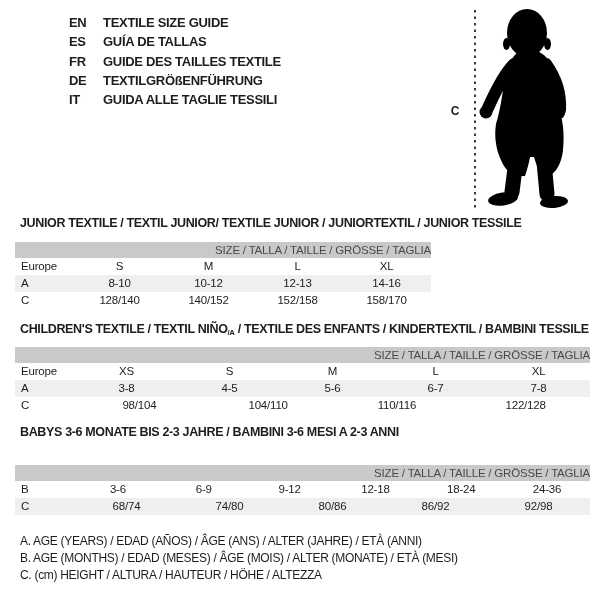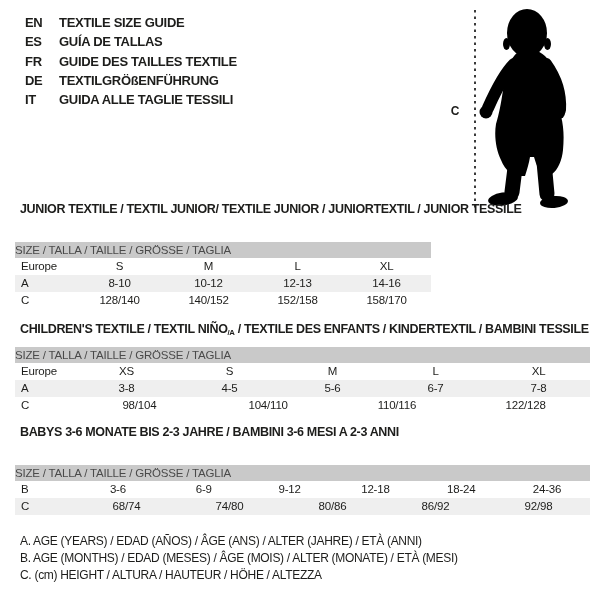--- a/index.html
+++ b/index.html
@@ -5,37 +5,37 @@
   :root{
     --text:#1d1d1b; --bar:#c9c9c9; --bartext:#4a4a4a; --alt:#efefef; --sil:#000;
   }
   *{margin:0;padding:0;box-sizing:border-box;}
   html,body{background:#fff;}
   body{font-family:"Liberation Sans", sans-serif; color:var(--text);}
   .page{position:relative;width:600px;height:600px;background:#fff;overflow:hidden;}
 
   
   .langs{position:absolute;left:25px;top:13px;font-size:13px;font-weight:700;letter-spacing:-0.3px;}
-  .lang-row{display:flex;line-height:19.3px;white-space:nowrap;}
+  .lang-row{display:flex;line-height:19.3px;white-space:nowrap;margin-left:44px;}
   .lang-code{display:inline-block;width:34px;}
 
   
   .baby-svg{position:absolute;left:470px;top:0;width:130px;height:215px;}
   .c-label{position:absolute;left:446px;top:104px;width:18px;text-align:center;
            font-size:12px;font-weight:700;}
 
   
   .tbl-title{position:absolute;left:20px;font-size:12.5px;font-weight:700;
              letter-spacing:-0.35px;white-space:nowrap;line-height:15.5px;}
   .sub{font-size:0.62em;vertical-align:-0.25em;}
   .size-table{position:absolute;left:15px;font-size:11.5px;letter-spacing:-0.2px;}
   .t-narrow{width:416px;}
   .t-wide{width:575px;}
   .size-header{height:16px;line-height:16px;background:var(--bar);color:var(--bartext);
-               font-size:11.5px;white-space:nowrap;}
+               font-size:11.5px;white-space:nowrap;text-align:right;}
   .trow{display:flex;height:17px;line-height:17px;align-items:center;}
   .trow.shaded{background:var(--alt);}
   .cell{display:block;}
   .cell.lab{width:60px;padding-left:6px;text-align:left;flex:none;}
   .cell.val{flex:1;text-align:center;}
 
   
   .legend{position:absolute;left:20px;top:533px;font-size:12px;font-weight:400;
           letter-spacing:-0.3px;line-height:17.2px;white-space:nowrap;}
 </style>
@@ -88,21 +88,21 @@
       <circle cx="89" cy="113" r="6"></circle>
 
       <path d="M46 160 L42 192" fill="none" stroke="#000" stroke-width="15" stroke-linecap="round"></path>
       <path d="M74 162 L77 194" fill="none" stroke="#000" stroke-width="15" stroke-linecap="round"></path>
 
       <ellipse cx="33" cy="199" rx="15" ry="6.5" transform="rotate(-8 33 199)"></ellipse>
       <ellipse cx="84" cy="202" rx="14" ry="6" transform="rotate(-5 84 202)"></ellipse>
     </g>
   </svg>
 
-  <div class="tbl-title" style="top:202px">JUNIOR TEXTILE / TEXTIL JUNIOR/ TEXTILE JUNIOR / JUNIORTEXTIL / JUNIOR TESSILE</div>
+  <div class="tbl-title" style="top:216px">JUNIOR TEXTILE / TEXTIL JUNIOR/ TEXTILE JUNIOR / JUNIORTEXTIL / JUNIOR TESSILE</div>
   <div class="size-table t-narrow" style="top:242px">
     <div class="size-header">SIZE / TALLA / TAILLE / GRÖSSE / TAGLIA</div>
     <div>
         <div class="trow">
           <span class="cell lab">Europe</span>
           <span class="cell val">S</span>
           <span class="cell val">M</span>
           <span class="cell val">L</span>
           <span class="cell val">XL</span>
         </div>

